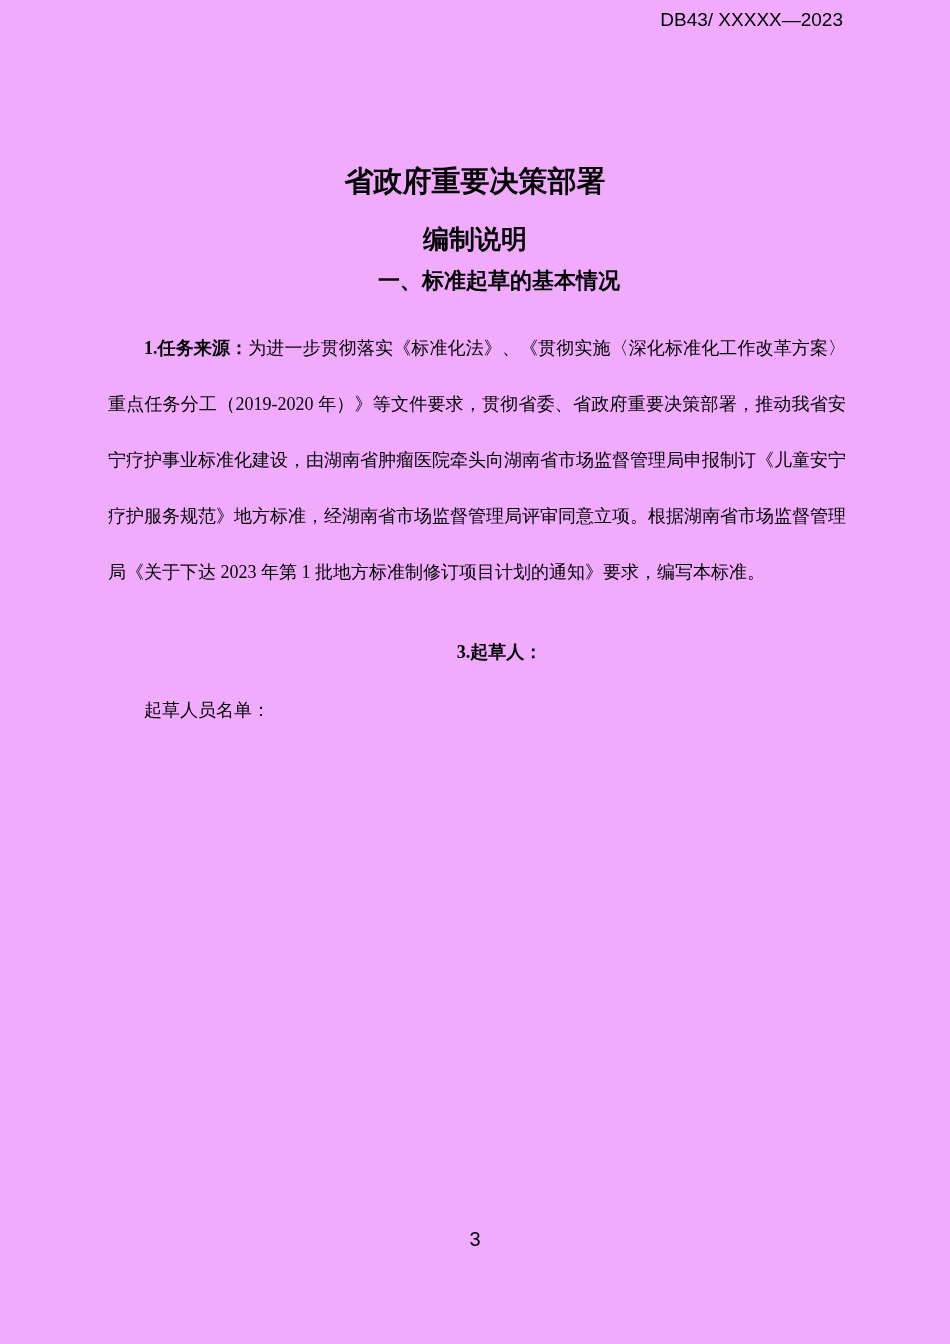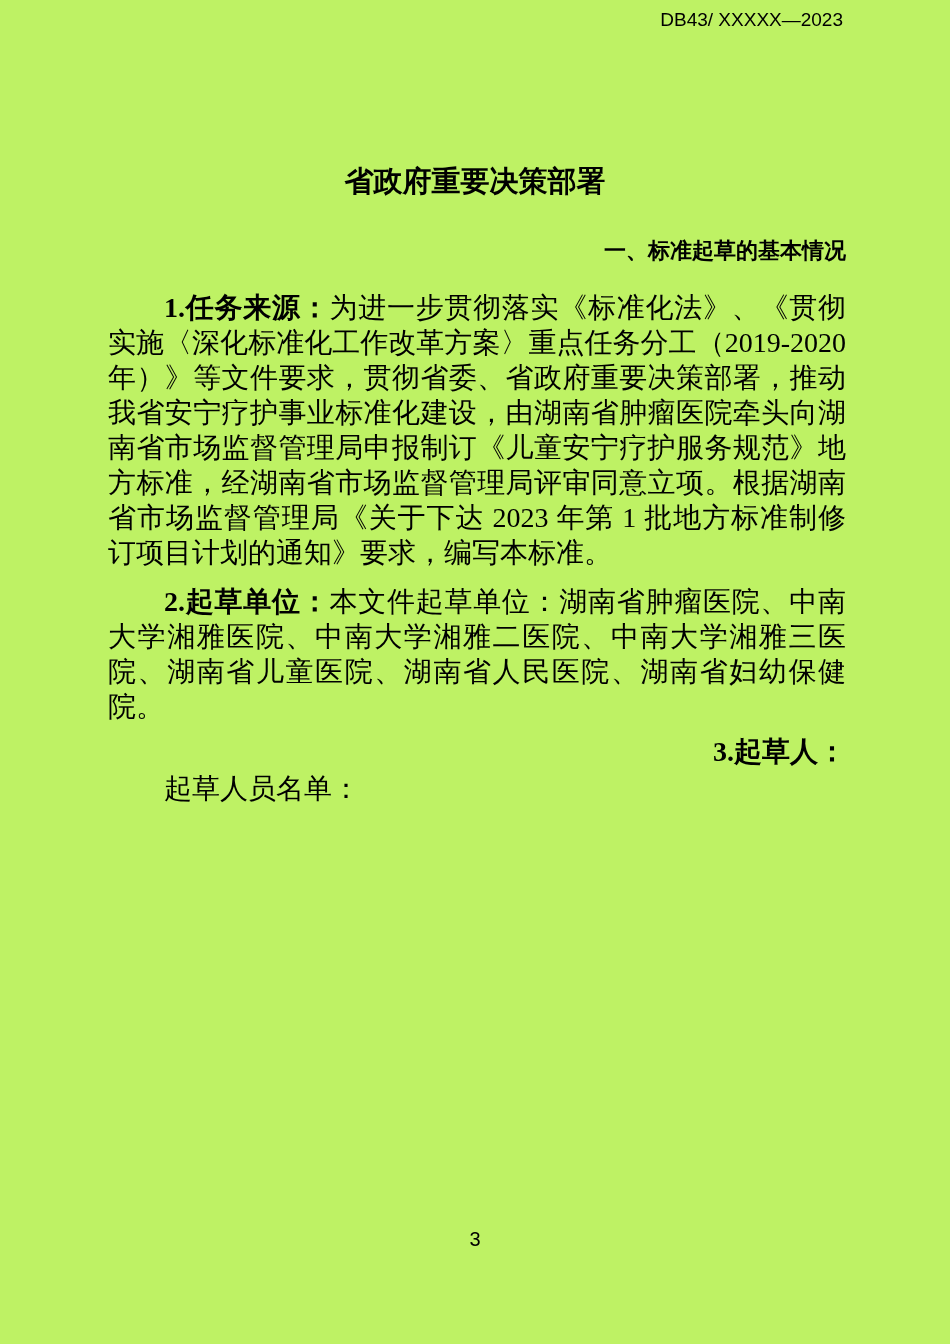--- a/index.html
+++ b/index.html
@@ -8,21 +8,21 @@
     width: 950px;
     height: 1344px;
     position: relative;
     color: #000000;
     font-family: "Liberation Serif", "DejaVu Serif", serif;
     overflow: hidden;
   }
   .page {
     position: absolute;
     inset: 0;
-    background: #bef264;
+    background: #f0abfc;
   }
   .doc-code {
     position: absolute;
     top: 8px;
     right: 107px;
     font-size: 19px;
     line-height: 24px;
     font-family: "Liberation Sans", "DejaVu Sans", sans-serif;
     color: #000000;
   }
@@ -39,39 +39,39 @@
     text-align: center;
     font-size: 26px;
     line-height: 34px;
     font-weight: 700;
     font-family: "Liberation Sans", "DejaVu Sans", sans-serif;
   }
   .content {
     margin: 0 104px 0 108px;
   }
   .heading-1, .heading-2 {
-    margin-top: 38px;
+    margin-top: 10px;
     font-size: 22px;
     line-height: 30px;
     font-weight: 700;
     text-indent: 2em;
     font-family: "Liberation Sans", "DejaVu Sans", sans-serif;
-    text-align: right;
+    text-align: center;
   }
   .para {
-    font-size: 28px;
-    line-height: 35px;
+    font-size: 18px;
+    line-height: 56px;
     text-align: justify;
     text-indent: 2em;
     word-break: break-all;
   }
   .para .lead { font-weight: 700; }
   .para-1 { margin-top: 24px; }
   .para-2 { margin-top: 14px; }
-  .para-3 { margin-top: 10px; text-indent: 2.5em; text-align: right; }
+  .para-3 { margin-top: 24px; text-indent: 2.5em; text-align: center; }
   .para-4 { margin-top: 2px; text-align: left; }
   .page-number {
     position: absolute;
     top: 1226px;
     left: 0;
     width: 100%;
     text-align: center;
     font-size: 20px;
     line-height: 26px;
     font-family: "Liberation Sans", "DejaVu Sans", sans-serif;
@@ -79,29 +79,29 @@
 </style>
 </head>
 <body>
 
 <div class="page">
 
   <div class="doc-code">DB43/ XXXXX—2023</div>
 
   <div class="title">省政府重要决策部署</div>
 
+  <div class="subtitle">编制说明</div>
 
   <div class="content">
 
     <div class="heading-1">一、标准起草的基本情况</div>
 
 
     <p class="para para-1"><span class="lead">1.任务来源：</span><span>为进一步贯彻落实《标准化法》、《贯彻实施〈深化标准化工作改革方案〉重点任务分工（2019-2020 年）》等文件要求，贯彻省委、省政府重要决策部署，推动我省安宁疗护事业标准化建设，由湖南省肿瘤医院牵头向湖南省市场监督管理局申报制订《儿童安宁疗护服务规范》地方标准，经湖南省市场监督管理局评审同意立项。根据湖南省市场监督管理局《关于下达 2023 年第 1 批地方标准制修订项目计划的通知》要求，编写本标准。</span></p>
 
-    <p class="para para-2"><span class="lead">2.起草单位：</span><span>本文件起草单位：湖南省肿瘤医院、中南大学湘雅医院、中南大学湘雅二医院、中南大学湘雅三医院、湖南省儿童医院、湖南省人民医院、湖南省妇幼保健院。</span></p>
 
     <p class="para para-3"><span class="lead">3.起草人：</span></p>
 
     <p class="para para-4">起草人员名单：</p>
 
   </div>
 
   <div class="page-number">3</div>
 
 </div>

